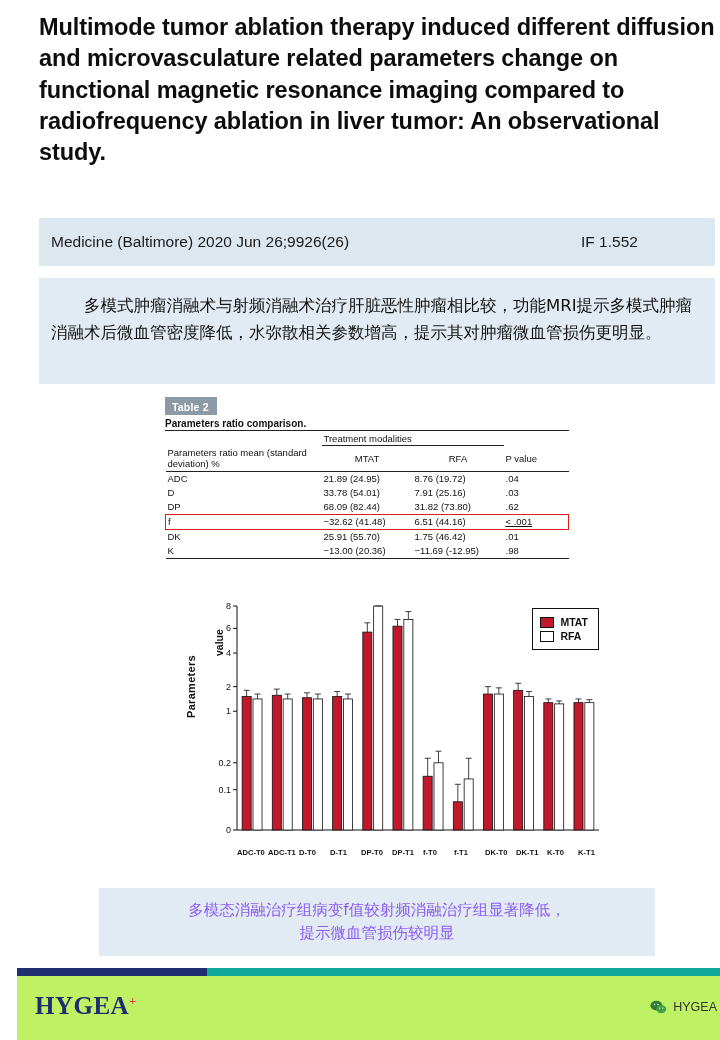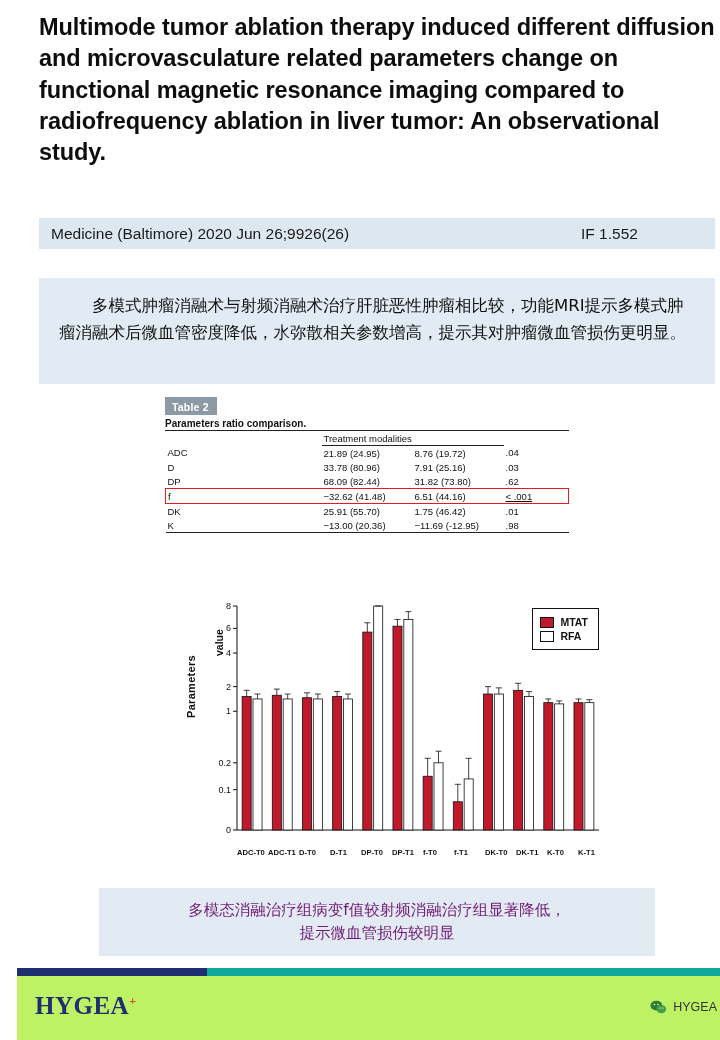--- a/index.html
+++ b/index.html
@@ -25,21 +25,21 @@
     font-weight: bold;
     line-height: 1.33;
     color: #0d0d0d;
     letter-spacing: -0.1px;
   }
 
   
   .journal-bar {
     position: absolute;
     left: 22px; top: 218px;
-    width: 676px; height: 31px;
+    width: 676px; height: 48px;
     background: #dde7f0;
     display: flex;
     align-items: center;
   }
   .journal-ref {
     font-size: 15.5px;
     color: #1a1a1a;
     margin-left: 12px;
   }
   .journal-if {
@@ -48,21 +48,21 @@
     position: absolute;
     left: 542px;
   }
 
   
   .summary-box {
     position: absolute;
     left: 22px; top: 278px;
     width: 676px; height: 106px;
     background: #e2ebf3;
-    padding: 14px 20px 10px 20px;
+    padding: 14px 20px 10px 12px;
   }
   .summary-text {
     font-size: 16.5px;
     line-height: 1.65;
     color: #121212;
     text-indent: 2em;
     font-family: "DejaVu Sans", "Liberation Sans", sans-serif;
   }
 
   
@@ -196,21 +196,21 @@
     left: 82px; top: 888px;
     width: 556px; height: 68px;
     background: #e2ebf3;
     display: flex;
     flex-direction: column;
     align-items: center;
     justify-content: center;
   }
   .caption-line {
     font-size: 15.5px;
-    color: #701a75;
+    color: #8b5cf6;
     line-height: 1.5;
     font-family: "DejaVu Sans", "Liberation Sans", sans-serif;
   }
 
   
   .footer-rule {
     position: absolute;
     left: 0; top: 968px;
     width: 720px; height: 8px;
     display: flex;
@@ -273,28 +273,34 @@
       <div class="table-tag">Table 2</div>
       <div class="table-caption">Parameters ratio comparison.</div>
       <table class="ratio">
         <tbody>
             <tr>
           <td></td>
           <td class="tm-head" colspan="2">Treatment modalities</td>
           <td></td>
         </tr>
         <tr>
+          <th class="col-head row-label">Parameters ratio mean (standard deviation) %</th>
+          <th class="col-head ctr num">MTAT</th>
+          <th class="col-head ctr num">RFA</th>
+          <th class="col-head pv">P value</th>
+        </tr>
+        <tr>
           <td class="row-label">ADC</td>
           <td class="num">21.89 (24.95)</td>
           <td class="num">8.76 (19.72)</td>
           <td class="pv">.04</td>
         </tr>
         <tr>
           <td class="row-label">D</td>
-          <td class="num">33.78 (80.96)</td>
+          <td class="num">33.78 (54.01)</td>
           <td class="num">7.91 (25.16)</td>
           <td class="pv">.03</td>
         </tr>
         <tr>
           <td class="row-label">DP</td>
           <td class="num">68.09 (82.44)</td>
           <td class="num">31.82 (73.80)</td>
           <td class="pv">.62</td>
         </tr>
         <tr class="hl-row">

